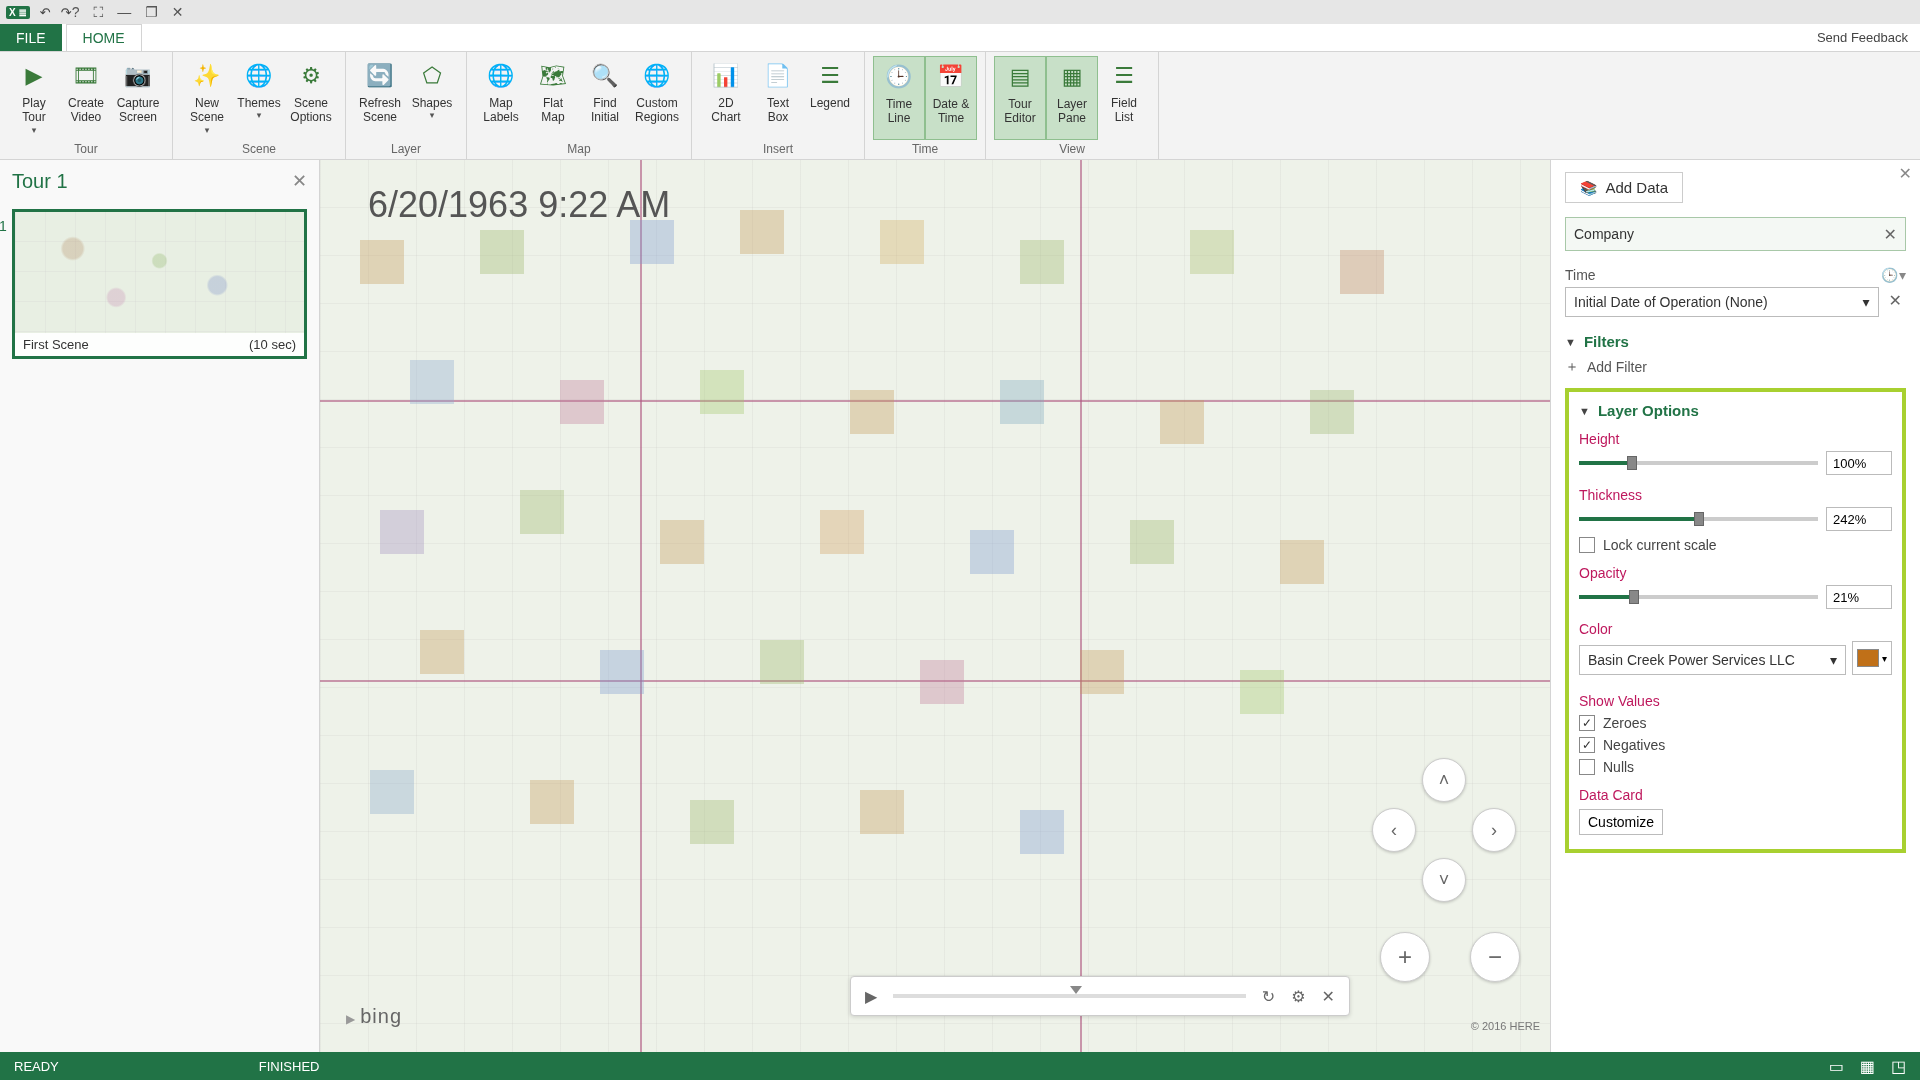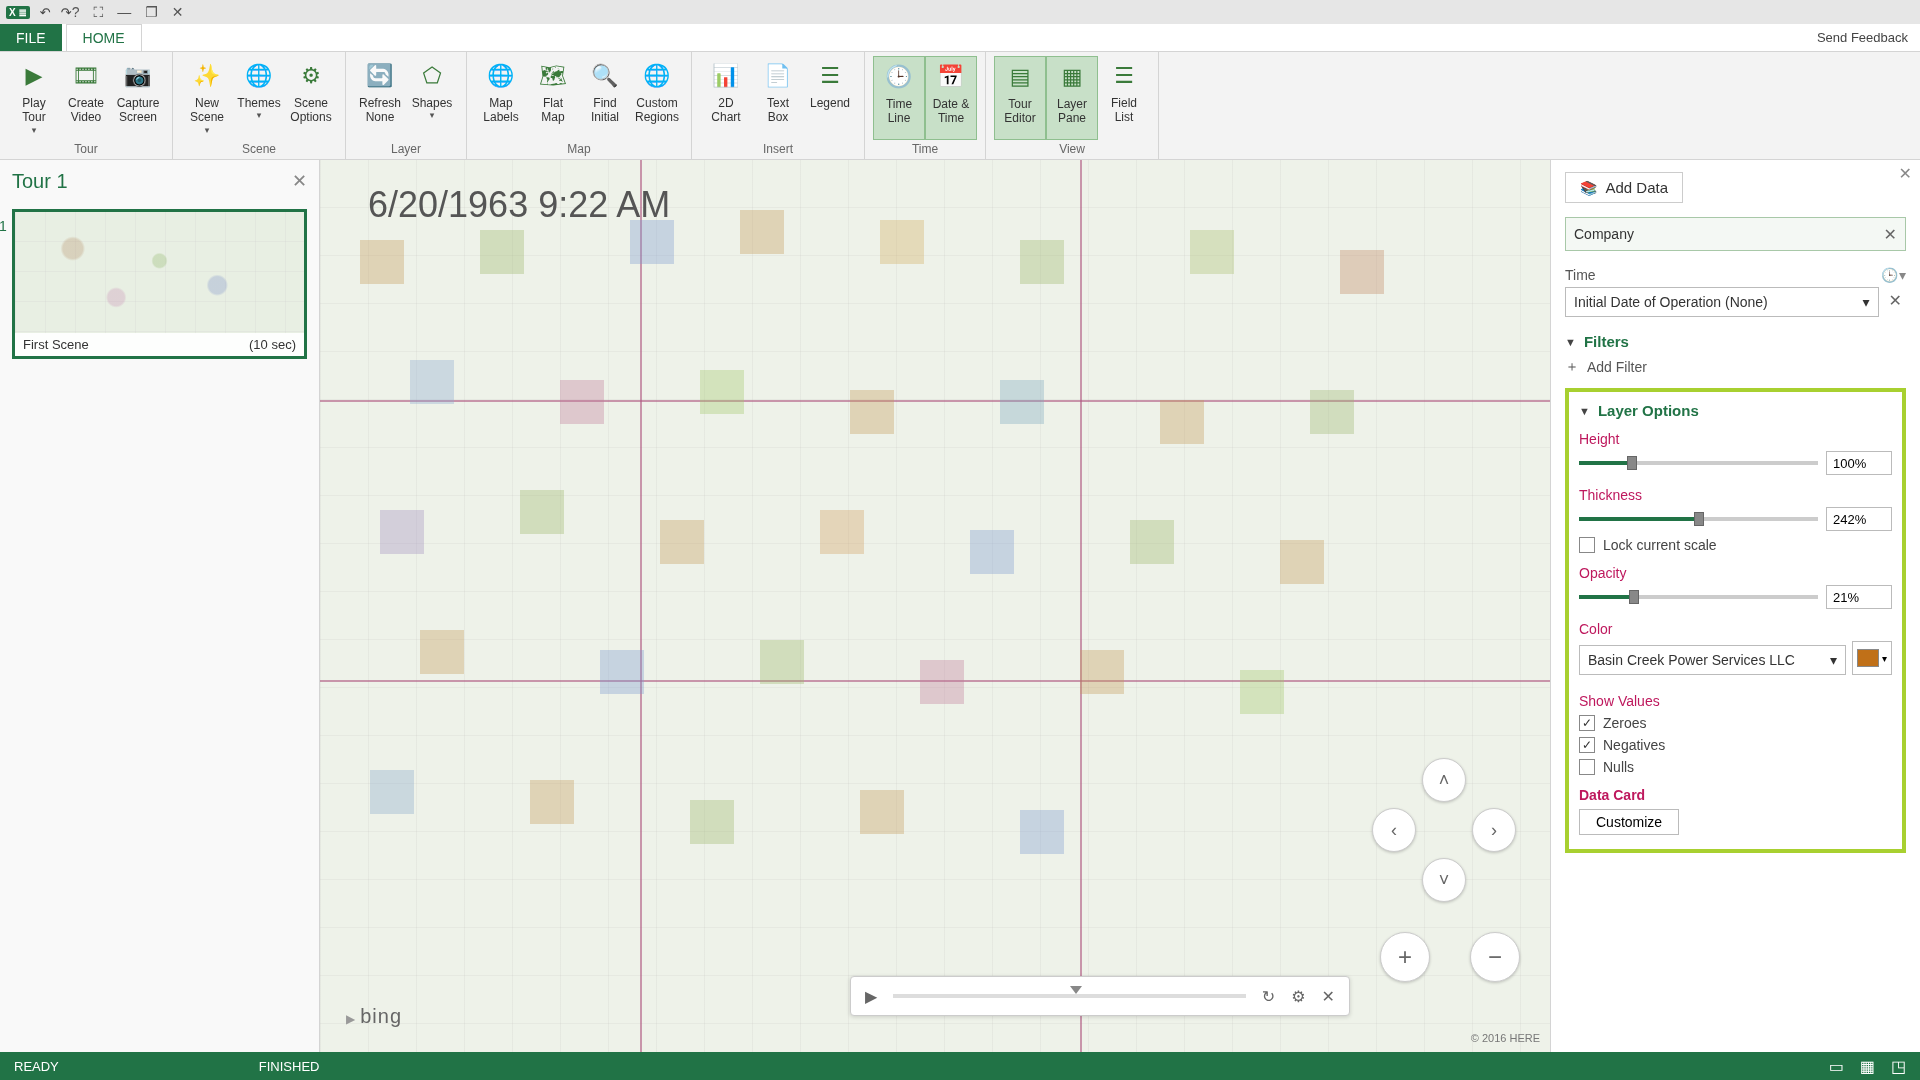--- a/index.html
+++ b/index.html
@@ -56,21 +56,21 @@
 .mapbg { position:absolute; inset:0;
   background:
     linear-gradient(90deg, rgba(180,180,180,0.15) 1px, transparent 1px) 0 0/48px 48px,
     linear-gradient(0deg, rgba(180,180,180,0.15) 1px, transparent 1px) 0 0/48px 48px,
     #eef2e9;
 }
 .road { position:absolute; background: rgba(175,86,129,0.6); }
 .sq { position:absolute; width:44px; height:44px; opacity:0.35; }
 .bing { position:absolute; left:26px; bottom:24px; color:#666; font-size:20px; font-weight:300; letter-spacing:1px;}
 .bing::before{content:"▶"; font-size:12px; margin-right:4px; color:#999;}
-.copyright { position:absolute; right:10px; bottom:8px; font-size:11px; color:#777;}
+.copyright { position:absolute; right:10px; bottom:20px; font-size:11px; color:#777;}
 .navcircle { position:absolute; width:44px; height:44px; border-radius:50%; background:#fff; border:1px solid #ccc; display:flex; align-items:center; justify-content:center; font-size:18px; color:#666; box-shadow:0 1px 3px rgba(0,0,0,0.2);}
 .navcircle.big { width:50px; height:50px; font-size:24px;}
 .timeline { position:absolute; left:530px; right:200px; bottom:36px; height:40px; background:#fff; border:1px solid #ccc; border-radius:4px; display:flex; align-items:center; padding:0 14px; gap:16px; box-shadow:0 1px 4px rgba(0,0,0,0.15);}
 .timeline .track { flex:1; height:4px; background:#ddd; position:relative;}
 .timeline .ctl { color:#666; font-size:16px;}
 .tri { position:absolute; left:50%; top:-8px; width:0;height:0;border-left:6px solid transparent;border-right:6px solid transparent;border-top:8px solid #888;}
 
 
 .layerpanel { width: 370px; background:#fff; border-left:1px solid #d4d4d4; padding:12px 14px; overflow-y:auto; position:relative;}
 .layerpanel .closex { position:absolute; top:4px; right:8px; color:#888; font-size:16px;}
@@ -90,21 +90,21 @@
 .slider-row { margin-top:4px;}
 .slider-row .top { display:flex; justify-content:space-between; align-items:center;}
 .slider { height:14px; display:flex; align-items:center; }
 .slider .bar { flex:1; height:4px; background:#ccc; position:relative; }
 .slider .bar .fill { position:absolute; left:0; top:0; bottom:0; background:#217346;}
 .slider .bar .thumb { position:absolute; top:-5px; width:10px; height:14px; background:#888; border:1px solid #666;}
 .valbox { width:66px; border:1px solid #bbb; height:24px; display:flex; align-items:center; padding:0 6px; font-size:13px; margin-left:8px;}
 .chk { display:flex; align-items:center; gap:8px; margin-top:6px; font-size:14px; color:#444;}
 .chk .box { width:16px; height:16px; border:1px solid #888; display:flex; align-items:center; justify-content:center; font-size:12px; color:#333;}
 .colbox { width:22px; height:18px; background:#c07018; border:1px solid #888; display:inline-block; vertical-align:middle;}
-.custbtn { border:1px solid #bbb; padding:4px 16px; display:inline-block; margin-top:6px; font-size:14px;}
+.custbtn { border:1px solid #bbb; padding:4px 8px; display:inline-block; margin-top:6px; font-size:14px;}
 .sublbl { font-size:14px; color:#be185d; margin-top:12px;}
 
 
 .statusbar { height:28px; background:#217346; color:#fff; display:flex; align-items:center; padding:0 14px; font-size:13px;}
 .statusbar .right { margin-left:auto; display:flex; gap:16px; font-size:16px;}
 .statusbar .spacer { width:200px;}
 </style>
 </head>
 <body>
 
@@ -170,21 +170,21 @@
 Options</span>
         </div>
     </div>
     <div class="group-label">Scene</div>
   </div>
   <div class="group">
     <div class="group-row">
       <div class="rbtn">
           <span class="ico">🔄</span>
           <span style="white-space:pre-line">Refresh
-None</span>
+Scene</span>
         </div>
       <div class="rbtn">
           <span class="ico">⬠</span>
           <span style="white-space:pre-line">Shapes</span>
           <span class="caret">▾</span>
         </div>
     </div>
     <div class="group-label">Layer</div>
   </div>
   <div class="group">
@@ -451,21 +451,21 @@
       </div>
       <div class="chk">
         <span class="box">✓</span>
         <span>Negatives</span>
       </div>
       <div class="chk">
         <span class="box"></span>
         <span>Nulls</span>
       </div>
 
-      <div class="sublbl" style="font-weight:bold;">Data Card</div>
+      <div class="sublbl" style="">Data Card</div>
       <div class="custbtn">Customize</div>
     </div>
   </div>
 </div>
 
 <div class="statusbar">
   <span>READY</span>
   <span class="spacer"></span>
   <span>FINISHED</span>
   <div class="right">

